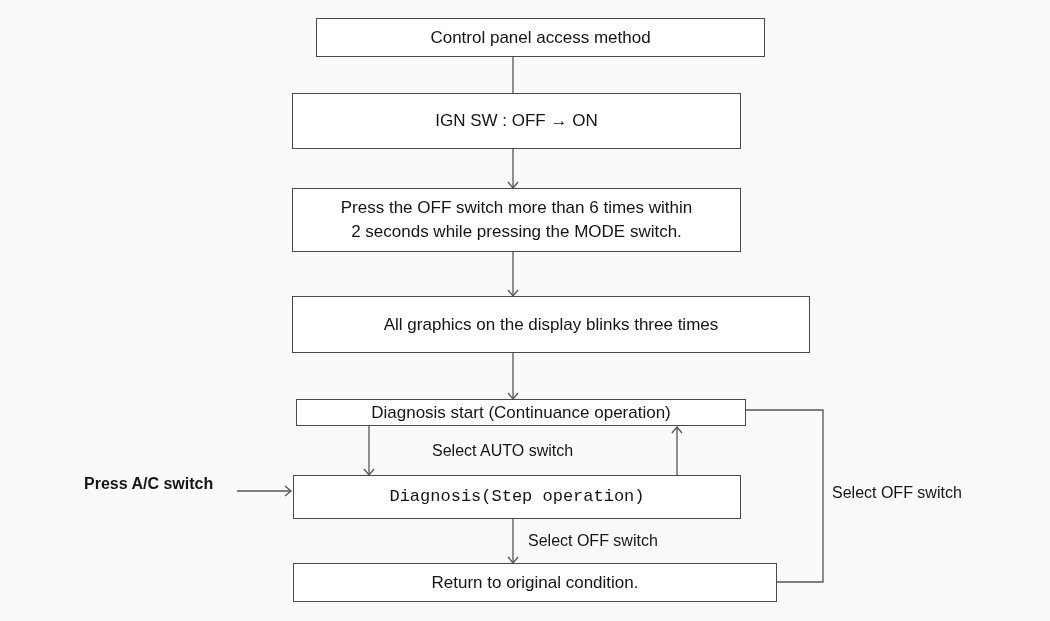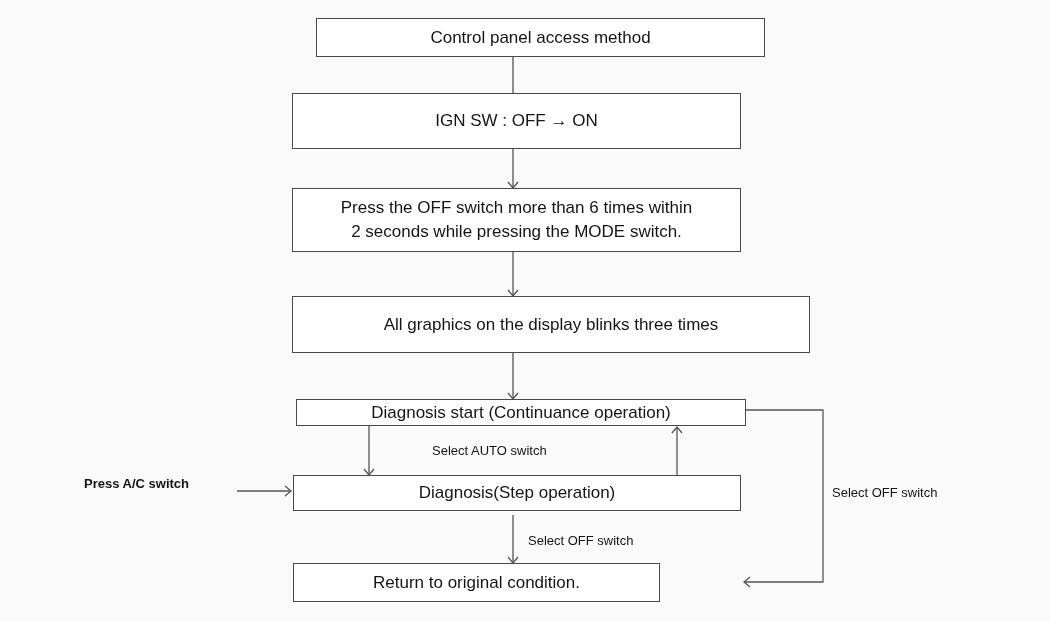--- a/index.html
+++ b/index.html
@@ -16,21 +16,21 @@
   .wires line, .wires polyline{
     stroke:var(--line); stroke-width:1.3; fill:none;
     stroke-linecap:butt; stroke-linejoin:miter;
   }
   .node{
     position:absolute; background:var(--fill); border:1.5px solid var(--border);
     display:flex; flex-direction:column; align-items:center; justify-content:center;
     text-align:center; font-size:17px; line-height:24px; color:var(--text);
   }
   .edge-label{
-    position:absolute; font-size:13px; line-height:20px; color:var(--text);
+    position:absolute; font-size:16px; line-height:20px; color:var(--text);
     white-space:nowrap;
   }
   .edge-label.multiline{line-height:22px; white-space:normal;font-weight:bold;}
 </style>
 </head>
 <body>
 
 <div class="stage">
 
   <svg class="wires" viewBox="0 0 1050 621" aria-hidden="true">
@@ -89,25 +89,25 @@
   </div>
 
   <div class="node" style="left:292px; top:296px; width:518px; height:57px;">
     <span>All graphics on the display blinks three times</span>
   </div>
 
   <div class="node" style="left:296px; top:399px; width:450px; height:27px;align-items:center;">
     <span>Diagnosis start (Continuance operation)</span>
   </div>
 
-  <div class="node" style="left:293px; top:475px; width:448px; height:36px;">
+  <div class="node" style="left:293px; top:475px; width:448px; height:44px;font-family:Liberation Mono, monospace;">
     <span>Diagnosis(Step operation)</span>
   </div>
 
-  <div class="node" style="left:293px; top:563px; width:367px; height:39px;">
+  <div class="node" style="left:293px; top:563px; width:484px; height:39px;">
     <span>Return to original condition.</span>
   </div>
 
   <div class="edge-label" style="left:432px; top:441px;">Select AUTO switch</div>
 
   <div class="edge-label" style="left:528px; top:531px;">Select OFF switch</div>
 
   <div class="edge-label" style="left:832px; top:483px;">Select OFF switch</div>
 
   <div class="edge-label multiline" style="left:84px; top:473px; width:160px; text-align:left;">

